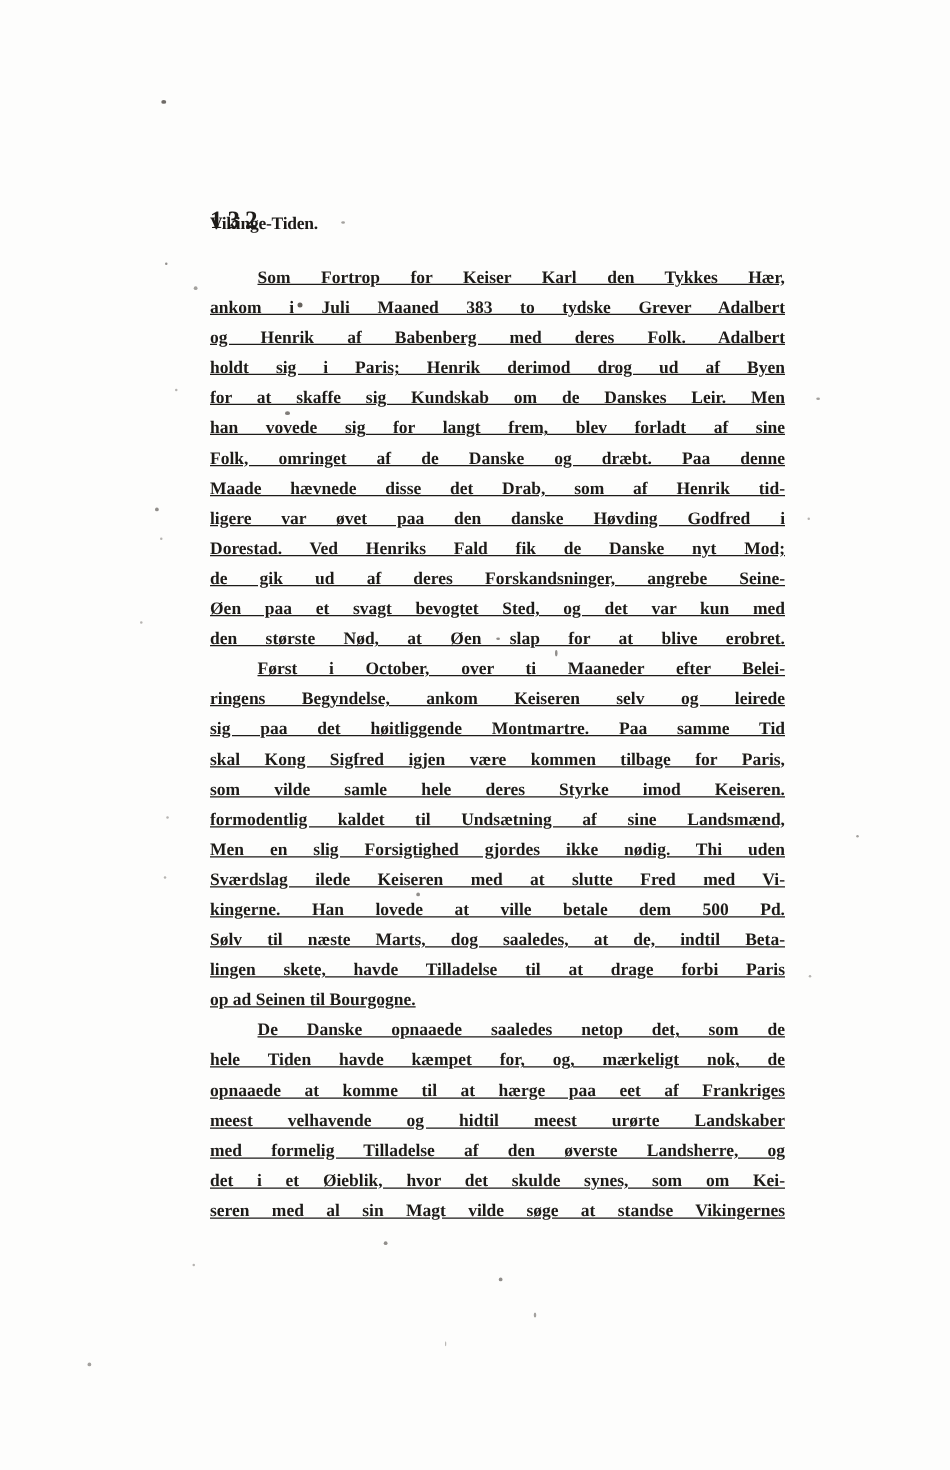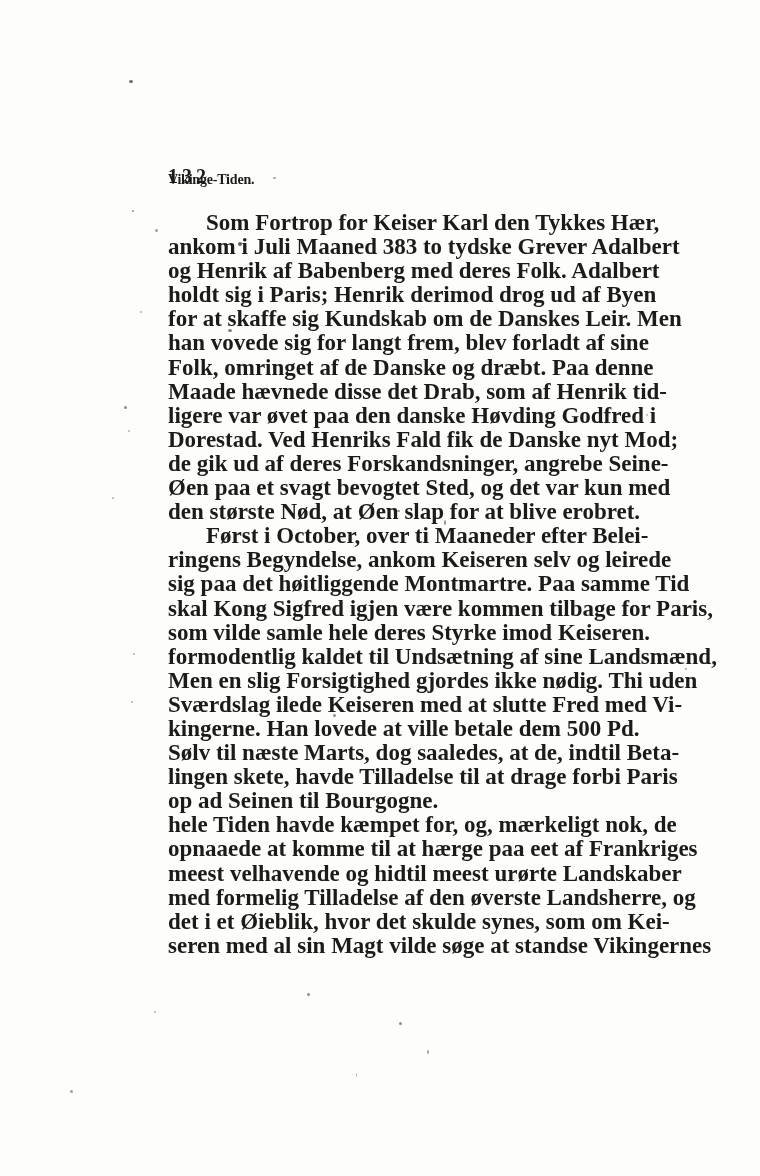--- a/index.html
+++ b/index.html
@@ -19,21 +19,21 @@
   .pagenum {
     position: absolute; left: 168px; top: 166px;
     font-size: 20px; letter-spacing: 4px; line-height: 1;
   }
   .runhead {
     position: absolute; left: 168px; top: 173px; width: 460px;
     font-size: 14px; letter-spacing: -0.2px; line-height: 1;
   }
   .textblock {
     position: absolute; left: 168px; top: 211px; width: 460px;
-    font-size: 23px; line-height: 24.1px;
+    font-size: 14px; line-height: 24.1px; text-decoration: underline;
   }
   .line {
     white-space: nowrap;
     text-align: justify;
     text-align-last: justify;
     text-justify: inter-word;
     height: 24.1px;
   }
   .line.indent { text-indent: 38px; }
   .line.short  { text-align-last: left; }
@@ -72,20 +72,21 @@
       <div class="line">sig paa det høitliggende Montmartre. Paa samme Tid</div>
       <div class="line">skal Kong Sigfred igjen være kommen tilbage for Paris,</div>
       <div class="line">som vilde samle hele deres Styrke imod Keiseren.</div>
       <div class="line">formodentlig kaldet til Undsætning af sine Landsmænd,</div>
       <div class="line">Men en slig Forsigtighed gjordes ikke nødig. Thi uden</div>
       <div class="line">Sværdslag ilede Keiseren med at slutte Fred med Vi-</div>
       <div class="line">kingerne. Han lovede at ville betale dem 500 Pd.</div>
       <div class="line">Sølv til næste Marts, dog saaledes, at de, indtil Beta-</div>
       <div class="line">lingen skete, havde Tilladelse til at drage forbi Paris</div>
       <div class="line short">op ad Seinen til Bourgogne.</div>
+      <div class="line indent">De Danske opnaaede saaledes netop det, som de</div>
       <div class="line">hele Tiden havde kæmpet for, og, mærkeligt nok, de</div>
       <div class="line">opnaaede at komme til at hærge paa eet af Frankriges</div>
       <div class="line">meest velhavende og hidtil meest urørte Landskaber</div>
       <div class="line">med formelig Tilladelse af den øverste Landsherre, og</div>
       <div class="line">det i et Øieblik, hvor det skulde synes, som om Kei-</div>
       <div class="line">seren med al sin Magt vilde søge at standse Vikingernes</div>
     </div>
 
   <div>
       <div class="speck" style="left: 129px; top: 80px; width: 4px; height: 3px; opacity: 0.8;"></div>

